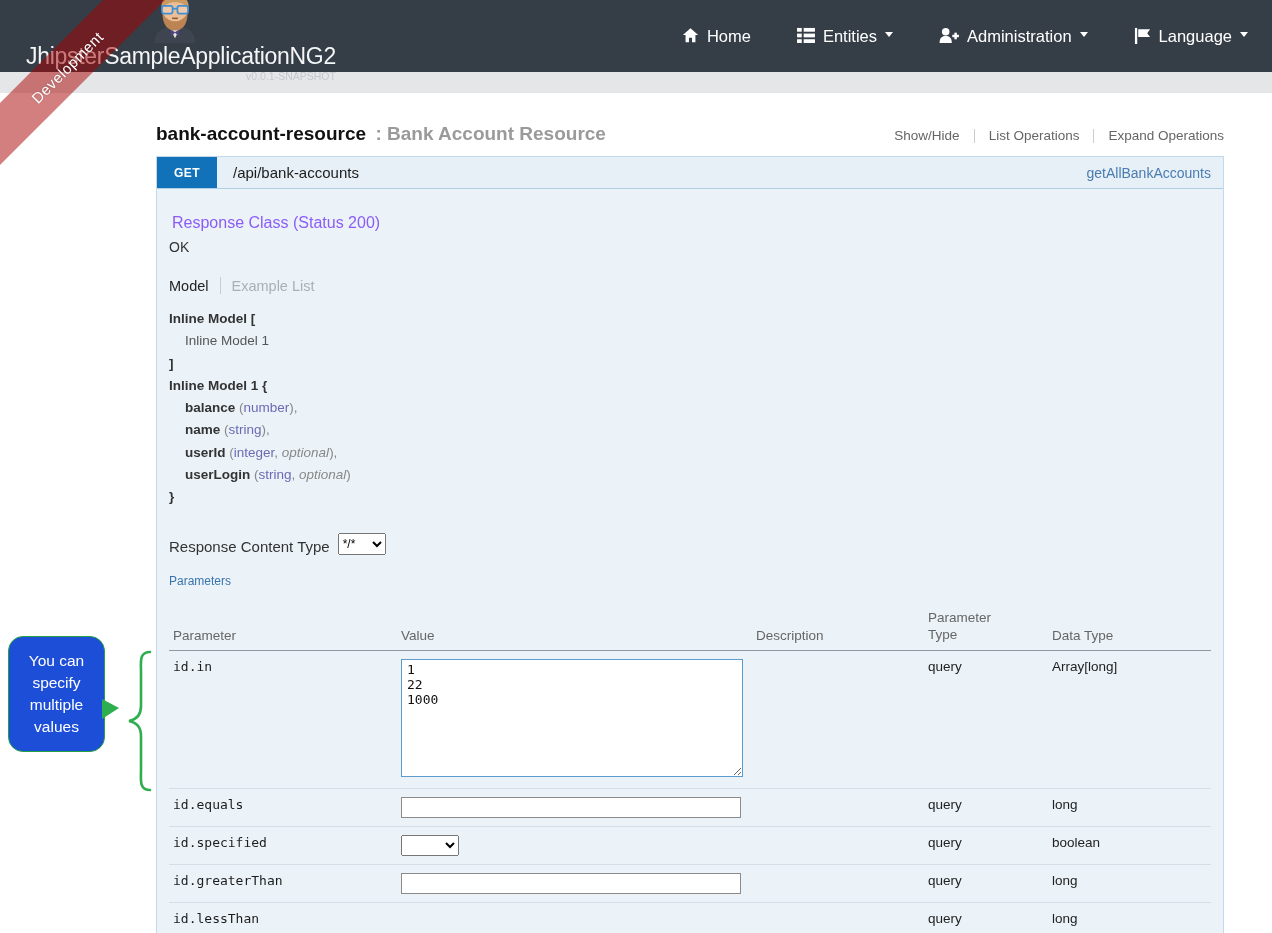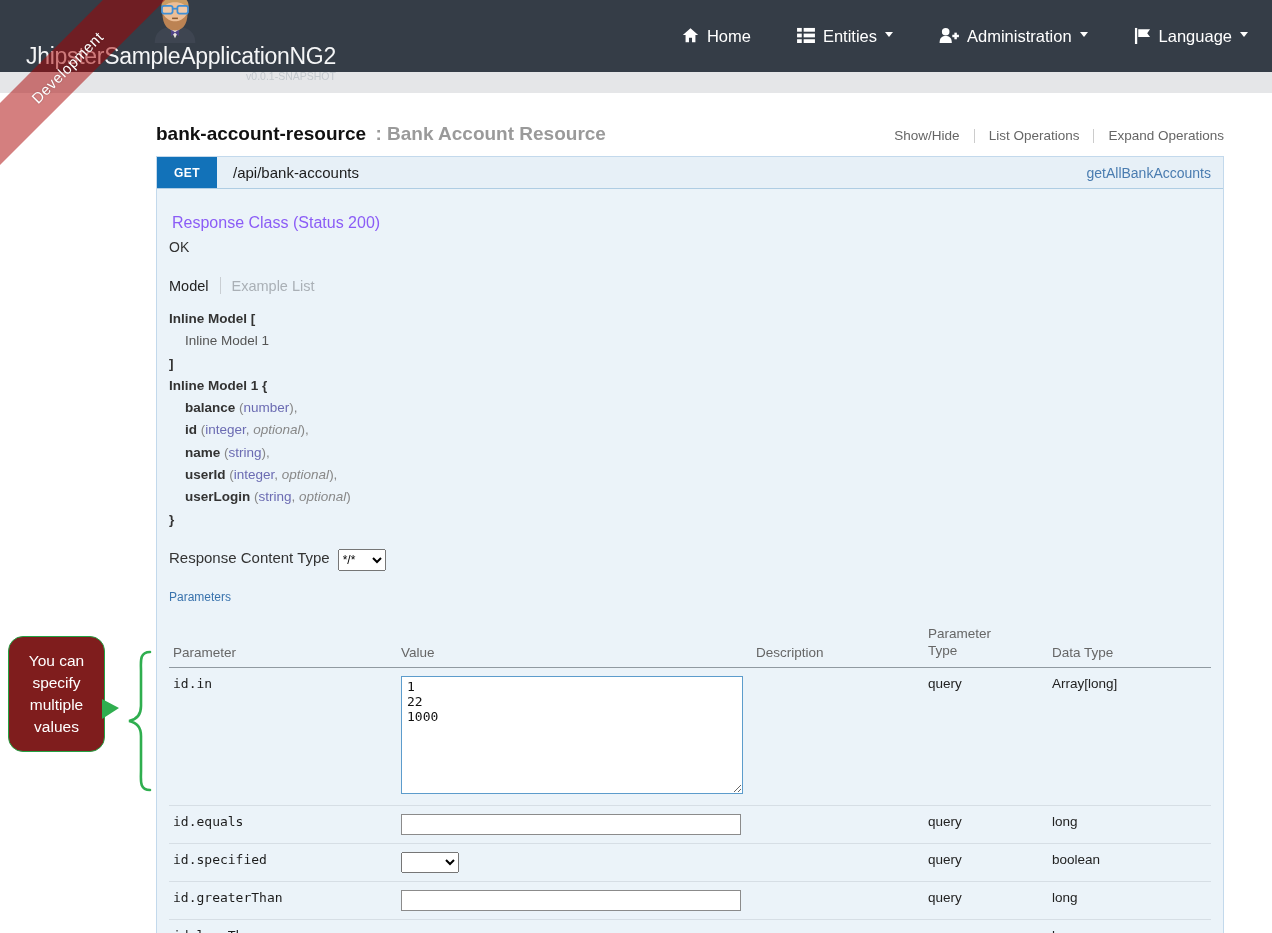--- a/index.html
+++ b/index.html
@@ -68,21 +68,21 @@
 
   .schema { margin-top:14px; font-size:13.5px; line-height:22.3px; color:#555; }
   .schema-line { white-space:pre; }
   .seg-strong { font-weight:bold; color:#333; }
   .seg-plain { color:#555; }
   .seg-prop { font-weight:bold; color:#333; }
   .seg-muted { color:#888; }
   .seg-type { color:#6b6bb2; }
   .seg-optional { color:#888; font-style:italic; }
 
-  .rct-row { margin-top:18px; display:flex; align-items:flex-start; font-size:15px; color:#333; }
+  .rct-row { margin-top:24px; display:flex; align-items:flex-end; font-size:15px; color:#333; }
   .rct-select { margin-left:8px; font-size:12px; height:22px; width:48px; font-family:"Liberation Sans",sans-serif; }
 
   .params-heading { margin-top:19px; color:#3973ad; font-size:12px; font-weight:normal; }
 
   table.params { width:100%; border-collapse:collapse; margin-top:6px; font-size:13px; }
   table.params thead th {
     text-align:left; font-weight:normal; color:#666; font-size:13.5px;
     padding:6px 4px 7px 4px; border-bottom:1px solid #909aa1; vertical-align:bottom;
   }
   th .narrow { display:inline-block; max-width:78px; line-height:1.25; }
@@ -96,21 +96,21 @@
   }
   .param-input {
     width:340px; height:21px; border:1px solid #8b8b8b; background:#fff;
     font-size:13px; padding:0 4px; color:#111;
   }
   .param-select { width:58px; height:21px; font-size:12px; font-family:"Liberation Sans",sans-serif; }
 
   
   .tooltip-bubble {
     position:absolute; left:8px; top:636px; width:97px; z-index:30;
-    background:#7f1d1d; border:1px solid #23a243; border-radius:15px;
+    background:#1d4ed8; border:1px solid #23a243; border-radius:15px;
     color:#fff; font-size:15.5px; line-height:22px; text-align:center;
     padding:13px 1px; 
   }
   .tooltip-tail {
     position:absolute; right:-15px; top:62px; width:0; height:0;
     border-top:9px solid transparent; border-bottom:11px solid transparent;
     border-left:17px solid #2fae4f;
   }
   .brace { position:absolute; left:124px; top:650px; z-index:30; }
 </style>
@@ -210,21 +210,20 @@
         <span class="tab-sep"></span>
         <span class="tab-inactive">Example List</span>
       </div>
 
       <div class="schema" id="schema">
           <div class="schema-line" style="padding-left: 0px;"><span class="seg-strong">Inline Model [</span></div>
           <div class="schema-line" style="padding-left: 16px;"><span class="seg-plain">Inline Model 1</span></div>
           <div class="schema-line" style="padding-left: 0px;"><span class="seg-strong">]</span></div>
           <div class="schema-line" style="padding-left: 0px;"><span class="seg-strong">Inline Model 1 {</span></div>
           <div class="schema-line" style="padding-left: 16px;"><span class="seg-prop">balance</span><span class="seg-muted"> (</span><span class="seg-type">number</span><span class="seg-muted">),</span></div>
-          <div class="schema-line" style="padding-left: 16px;"><span class="seg-prop">id</span><span class="seg-muted"> (</span><span class="seg-type">integer</span><span class="seg-muted">, </span><span class="seg-optional">optional</span><span class="seg-muted">),</span></div>
           <div class="schema-line" style="padding-left: 16px;"><span class="seg-prop">name</span><span class="seg-muted"> (</span><span class="seg-type">string</span><span class="seg-muted">),</span></div>
           <div class="schema-line" style="padding-left: 16px;"><span class="seg-prop">userId</span><span class="seg-muted"> (</span><span class="seg-type">integer</span><span class="seg-muted">, </span><span class="seg-optional">optional</span><span class="seg-muted">),</span></div>
           <div class="schema-line" style="padding-left: 16px;"><span class="seg-prop">userLogin</span><span class="seg-muted"> (</span><span class="seg-type">string</span><span class="seg-muted">, </span><span class="seg-optional">optional</span><span class="seg-muted">)</span></div>
           <div class="schema-line" style="padding-left: 0px;"><span class="seg-strong">}</span></div>
         </div>
 
       <div class="rct-row">
         <span>Response Content Type</span>
         <select class="rct-select" id="rct-select"><option>*/*</option></select>
       </div>

